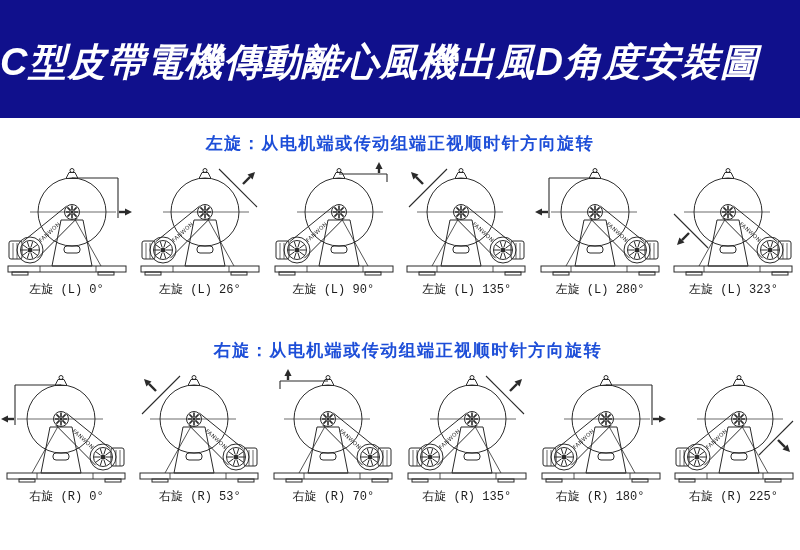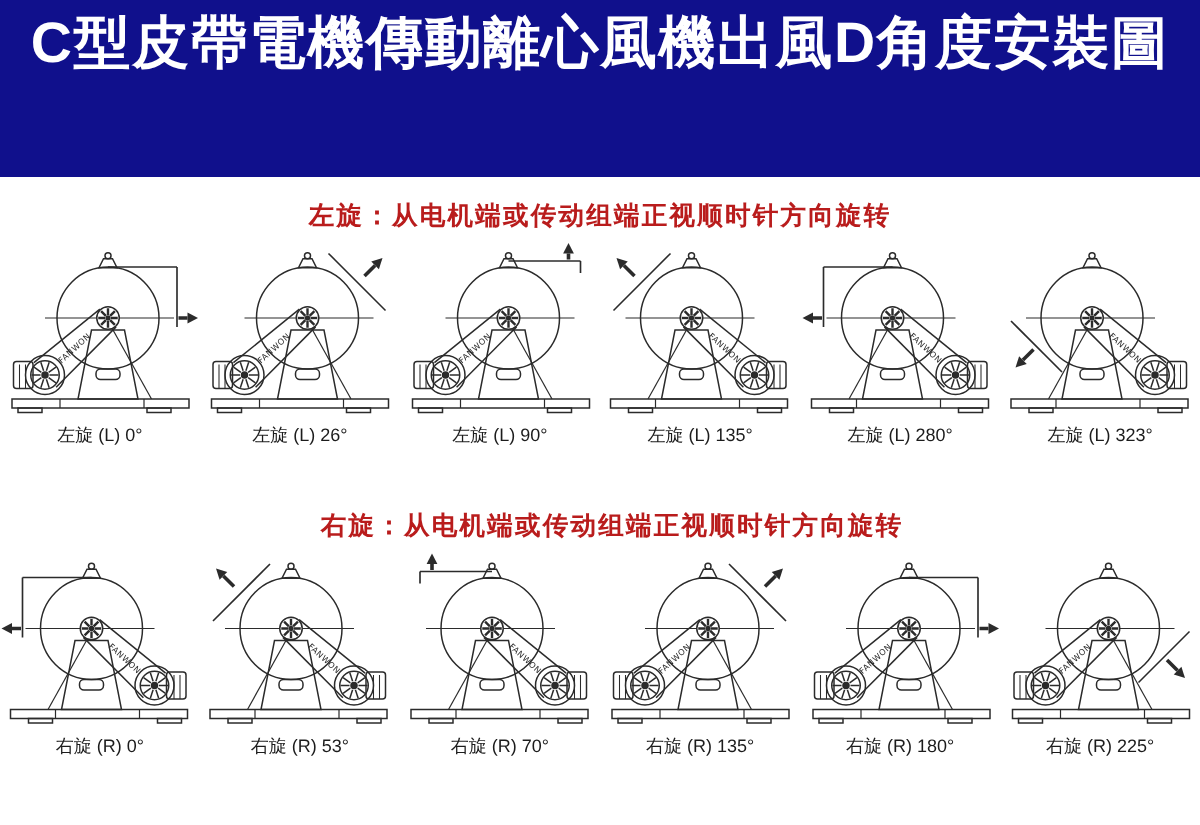--- a/index.html
+++ b/index.html
@@ -2,48 +2,48 @@
 <html><head>
 <meta charset="utf-8">
 <style>
   html,body{margin:0;padding:0;}
   body{
     width:800px;height:550px;background:#ffffff;overflow:hidden;
     font-family:"Liberation Sans", sans-serif;
   }
   .header{
     width:800px;height:118px;box-sizing:border-box;
-    display:flex;flex-direction:column;align-items:center;justify-content:flex-start;
+    display:flex;flex-direction:row;align-items:center;justify-content:flex-start;font-style:italic;
   }
   .header-title{
     font-size:38px;font-weight:bold;letter-spacing:1px;white-space:nowrap;
     margin-top:8px;line-height:1.15;
     font-family:"Liberation Sans", sans-serif;
   }
   .header-subtitle{
     font-size:18px;font-weight:bold;white-space:nowrap;margin-top:6px;
     font-family:"Liberation Sans", sans-serif;
   }
   .section-label{
-    text-align:center;font-weight:bold;font-size:17px;color:#b91c1c;
+    text-align:center;font-weight:bold;font-size:17px;color:#1d4ed8;
     letter-spacing:1.5px;white-space:nowrap;height:21px;line-height:21px;
   }
   .section-label.first{margin-top:15px;}
   .section-label.second{margin-top:40px;margin-left:16px;}
   .diagram-row{
     width:800px;display:flex;flex-direction:row;justify-content:space-between;
     margin-top:6px;
   }
   .fan-cell{
     width:133px;display:flex;flex-direction:column;align-items:center;
   }
   .fan-cell svg{display:block;}
   .diagram-caption{
     font-size:12px;color:#1c1c1c;white-space:nowrap;text-align:left;
-    height:18px;line-height:16px;font-family:Liberation Sans, sans-serif;
+    height:18px;line-height:16px;font-family:Liberation Mono, monospace;
   }
 </style>
 </head>
 <body>
 
 <div class="header" style="background: rgb(16, 16, 140); color: rgb(255, 255, 255);">
   <div class="header-title">C型皮帶電機傳動離心風機出風D角度安裝圖</div>
 </div>
 
 <div class="section-label first">左旋：从电机端或传动组端正视顺时针方向旋转</div>

